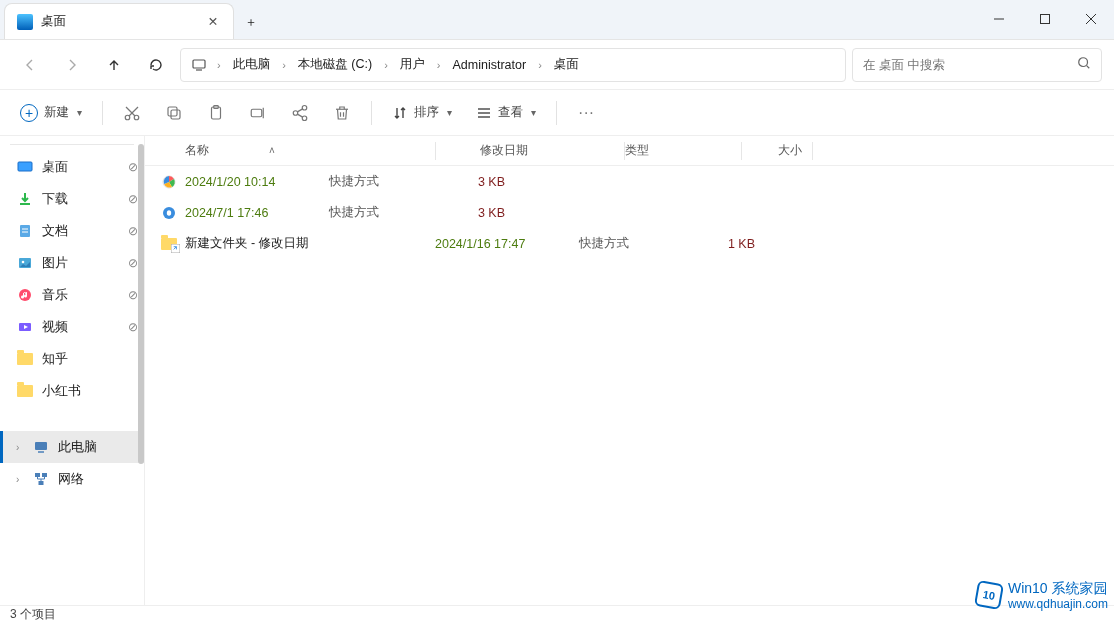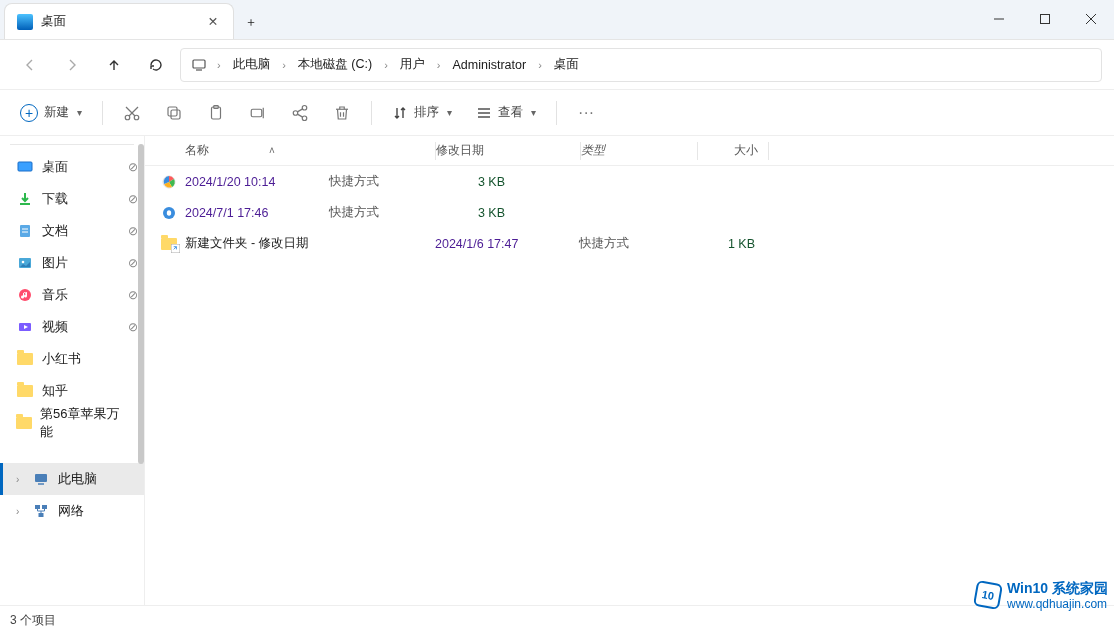--- a/index.html
+++ b/index.html
@@ -45,38 +45,38 @@
 .sideitem .pin { margin-left:auto; color:#888; font-size:12px; visibility:hidden;}
 .sideitem.pinned .pin { visibility:visible; }
 .sideitem .si-icon { width:18px; height:18px; display:flex; align-items:center; justify-content:center; }
 .folder-icon { width:16px; height:12px; background:#ffd968; border-radius:1px; position:relative;}
 .folder-icon::before { content:''; position:absolute; top:-3px; left:0; width:7px; height:3px; background:#ffd968; border-radius:1px 1px 0 0;}
 .sidethumb { position:absolute; right:0; top:8px; width:6px; height:320px; background:#c8c8c8; border-radius:3px;}
 
 .filearea { flex:1; position:relative;}
 .headrow { display:flex; height:30px; align-items:center; border-bottom:1px solid #eee; font-size:12px; color:#555; padding-left:40px; }
 .col-name { width: 250px; display:flex; align-items:center;}
-.col-date { width: 144px; }
-.col-type { width: 116px; font-style: italic; }
+.col-date { width: 144px; margin-left: 44px; }
+.col-type { width: 116px; }
 .col-size { width: 70px; text-align:right; padding-right:10px;}
 .sortarr { margin-left:60px; font-size:10px; color:#666;}
 .headsep { width:1px; height:18px; background:#e6e6e6; }
 .filerow { display:flex; height:31px; align-items:center; padding-left:14px; font-size:12.5px;}
 .filerow .fi { width:20px; height:20px; display:flex; align-items:center; justify-content:center; margin-right:6px;}
 .filerow .fname { width: 250px; }
-.filerow .fdate { width: 144px; color:#4c1d95;}
+.filerow .fdate { width: 144px; color:#4d7c0f;}
 .filerow .ftype { width: 116px; color:#555;}
-.filerow .fsize { width: 70px; text-align:right; padding-right:10px; color:#14532d;}
-
-.statusbar { height:24px; border-top:1px solid #eee; display:flex; align-items:flex-end; padding: 0 10px; font-size:12px; color:#444; }
+.filerow .fsize { width: 70px; text-align:right; padding-right:10px; color:#7f1d1d;}
+
+.statusbar { height:24px; border-top:1px solid #eee; display:flex; align-items:flex-start; padding: 0 10px; font-size:12px; color:#444; }
 
 .watermark { position:absolute; right:6px; bottom:18px; display:flex; align-items:center; gap:6px; color:#0067c0; font-size:12px;}
 .watermark .wm-logo { width:26px; height:26px; border:2px solid #0067c0; border-radius:6px; display:flex; align-items:center; justify-content:center; transform: rotate(10deg); color:#0067c0; font-weight:bold; font-size:11px;}
 .watermark .wm-txt { line-height:1.2; }
-.watermark .wm-big { font-weight:700; font-size:14px;}
+.watermark .wm-big { font-weight:400; font-size:14px;}
 </style>
 </head>
 <body>
 
 <div class="titlebar">
   <div class="tab">
     <div class="tab-icon"></div>
     <span class="tab-title">桌面</span>
     <span class="tab-close">✕</span>
   </div>
@@ -134,20 +134,27 @@
     <span class="bc-item">此电脑</span>
     <span class="bc-sep">›</span>
     <span class="bc-item">本地磁盘 (C:)</span>
     <span class="bc-sep">›</span>
     <span class="bc-item">用户</span>
     <span class="bc-sep">›</span>
     <span class="bc-item">Administrator</span>
     <span class="bc-sep">›</span>
     <span class="bc-item">桌面</span>
   </div>
+  <div class="searchbox">
+    <input placeholder="在 桌面 中搜索" style="">
+    <span style="color:#666;"><svg width="14" height="14" viewBox="0 0 16 16">
+          <circle cx="7" cy="7" r="5" fill="none" stroke="currentColor" stroke-width="1.4"></circle>
+          <line x1="11" y1="11" x2="14" y2="14" stroke="currentColor" stroke-width="1.4"></line>
+        </svg></span>
+  </div>
 </div>
 
 <div class="toolbar">
   <div class="tbbtn">
     <span class="tbplus">+</span>
     <span>新建</span>
     <span class="chev">▾</span>
   </div>
   <div class="vsep"></div>
   <div class="tbiconbtn">
@@ -278,35 +285,28 @@
               <path d="M7 6l4 2-4 2z" fill="#fff"></path>
             </svg>
           </span>
           <span>视频</span>
           <span class="pin">⊘</span>
         </div>
         <div class="sideitem">
           <span class="si-icon">
             <div class="folder-icon"></div>
           </span>
+          <span>知乎</span>
+          <span class="pin">⊘</span>
+        </div>
+        <div class="sideitem">
+          <span class="si-icon">
+            <div class="folder-icon"></div>
+          </span>
           <span>小红书</span>
-          <span class="pin">⊘</span>
-        </div>
-        <div class="sideitem">
-          <span class="si-icon">
-            <div class="folder-icon"></div>
-          </span>
-          <span>知乎</span>
-          <span class="pin">⊘</span>
-        </div>
-        <div class="sideitem">
-          <span class="si-icon">
-            <div class="folder-icon"></div>
-          </span>
-          <span>第56章苹果万能</span>
           <span class="pin">⊘</span>
         </div>
       </div>
     <div style="height:24px;"></div>
     <div id="side-footer">
         <div class="sideitem selected">
           <span style="width:8px;color:#888;font-size:10px;">›</span>
           <span class="si-icon">
             <svg width="16" height="16" viewBox="0 0 16 16">
               <rect x="2" y="3" width="12" height="8" rx="1" fill="#4a7fb8"></rect>
@@ -373,21 +373,21 @@
         <div class="filerow">
           <span class="fi">
             <div class="folder-icon" style="position:relative;">
               <svg style="position:absolute;right:-3px;bottom:-3px;" width="9" height="9" viewBox="0 0 10 10">
                 <rect width="10" height="10" rx="1" fill="#fff" stroke="#888" stroke-width="0.8"></rect>
                 <path d="M3 6l3-3M3 3h3v3" stroke="#3a8dde" stroke-width="1" fill="none"></path>
               </svg>
             </div>
           </span>
           <span class="fname">新建文件夹 - 修改日期</span>
-          <span class="fdate">2024/1/6 17:47</span>
+          <span class="fdate">2024/1/16 17:47</span>
           <span class="ftype">快捷方式</span>
           <span class="fsize">1 KB</span>
         </div>
       </div>
   </div>
 </div>
 
 <div class="statusbar">
   <span>3 个项目</span>
 </div>

